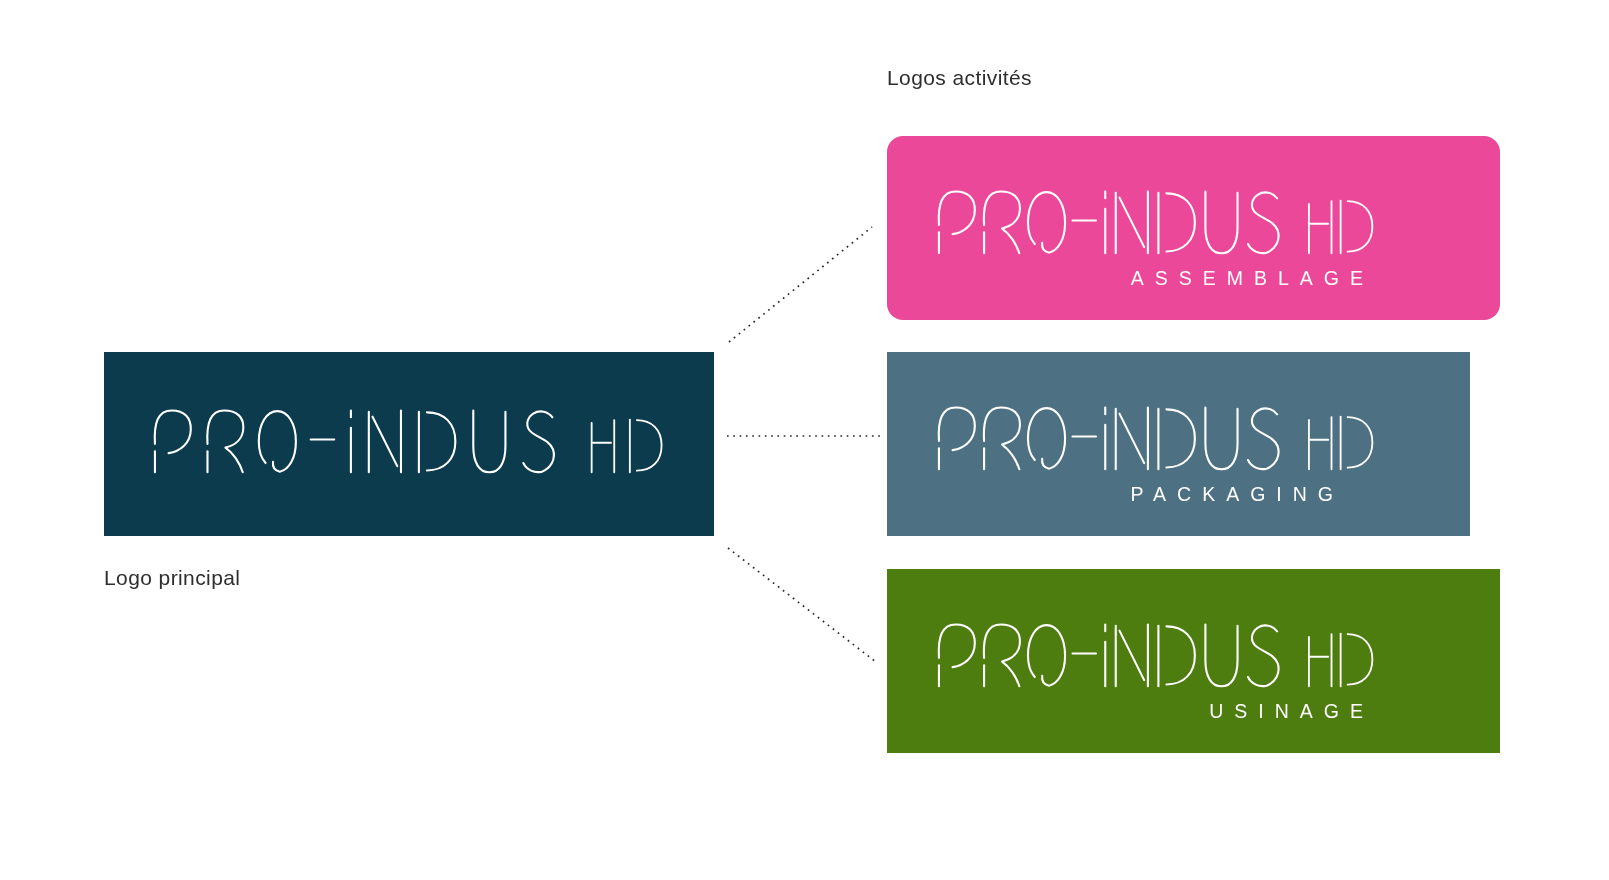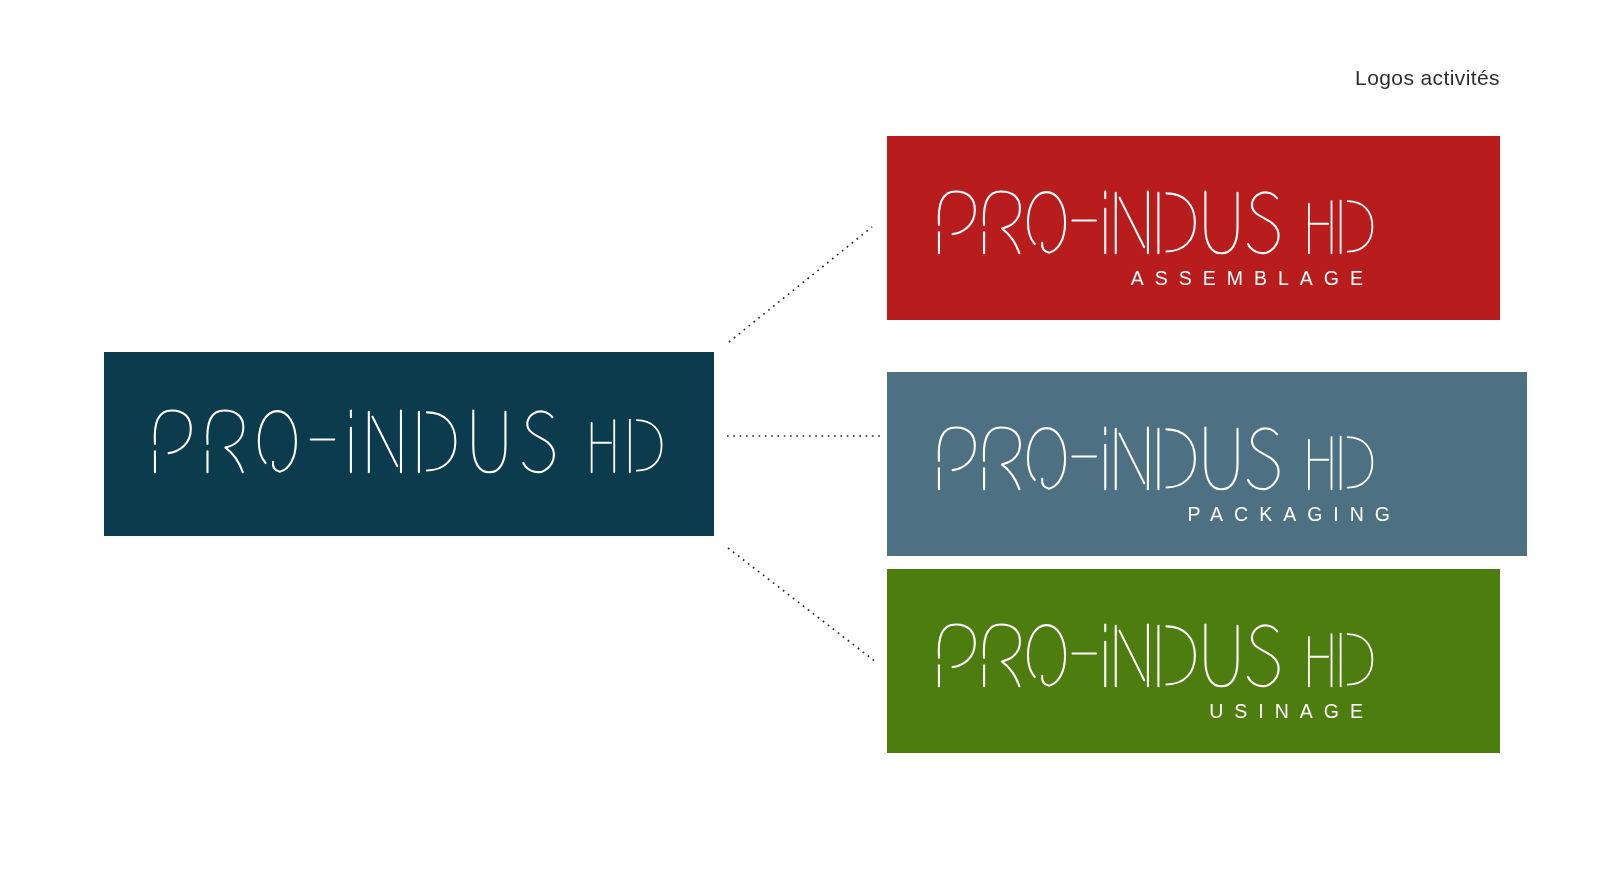--- a/index.html
+++ b/index.html
@@ -2,28 +2,28 @@
 <html><head>
 <meta charset="utf-8">
 <style>
   html,body{margin:0;padding:0;background:#ffffff;}
   body{font-family:"Liberation Sans","DejaVu Sans",sans-serif;}
   .canvas{position:relative;width:1609px;height:880px;background:#ffffff;overflow:hidden;}
 
   .conn-overlay{position:absolute;left:0;top:0;width:1609px;height:880px;pointer-events:none;}
 
   .caption{position:absolute;color:#2e2e2e;font-size:21px;font-weight:300;
-           letter-spacing:.4px;text-align:right;}
+           letter-spacing:.4px;text-align:left;}
   .caption-activities{left:887px;top:66px;width:613px;}
   .caption-principal{left:104px;top:566px;width:610px;}
 
   .logo-card{position:absolute;}
   .main-card{left:104px;top:352px;width:610px;height:184px;}
   .card-1{left:887px;top:136px;width:613px;height:184px;}
-  .card-2{left:887px;top:372px;width:640px;height:184px;}
+  .card-2{left:887px;top:352px;width:583px;height:184px;}
   .card-3{left:887px;top:569px;width:613px;height:184px;}
 
   .logo-mark{position:absolute;left:47px;top:53px;}
   .main-card .logo-mark{left:46px;top:56px;}
 
   .activity-subtitle{position:absolute;right:137px;top:131px;color:#ffffff;
     font-size:19.5px;font-weight:400;letter-spacing:11px;margin-right:-11px;
     white-space:nowrap;}
 </style>
 </head>
@@ -79,22 +79,23 @@
             <path d="M6 45 L40 45"></path>
             <path d="M46 3 L46 100"></path>
           </g>
           <g transform="translate(769.8 13.0) scale(0.87)">
             <path d="M4 2 L4 100"></path>
             <path d="M17 3 C45 3 63 21 63 50 C63 79 45 97 17 97"></path>
           </g>
         </svg></div>
   </div>
 
-
-  <div class="logo-card card-1" style="background: #b91c1c;">
+  <div class="caption caption-principal">Logo principal</div>
+
+  <div class="logo-card card-1" style="background: #ec4899; border-radius: 16px;">
     <div class="logo-mark"><svg xmlns="http://www.w3.org/2000/svg" height="68" width="442.4" viewBox="-3 -4 715.6 110" fill="none" stroke="#ffffff" stroke-width="3.4" stroke-linecap="round" stroke-linejoin="round">
           <g transform="translate(0.0 0.0) scale(1)">
             <path d="M5 54 C3 20 10 0 32 0 C53 0 63 12 63 30 C63 53 46 66 27 69"></path>
             <path d="M5 66 L5 100"></path>
           </g>
           <g transform="translate(73.0 0.0) scale(1)">
             <path d="M5 54 C3 20 10 0 32 0 C53 0 63 11 63 27 C63 45 51 56 34 60 C46 68 57 84 62 100"></path>
             <path d="M5 66 L5 100"></path>
           </g>
           <g transform="translate(148.0 0.0) scale(1)">

